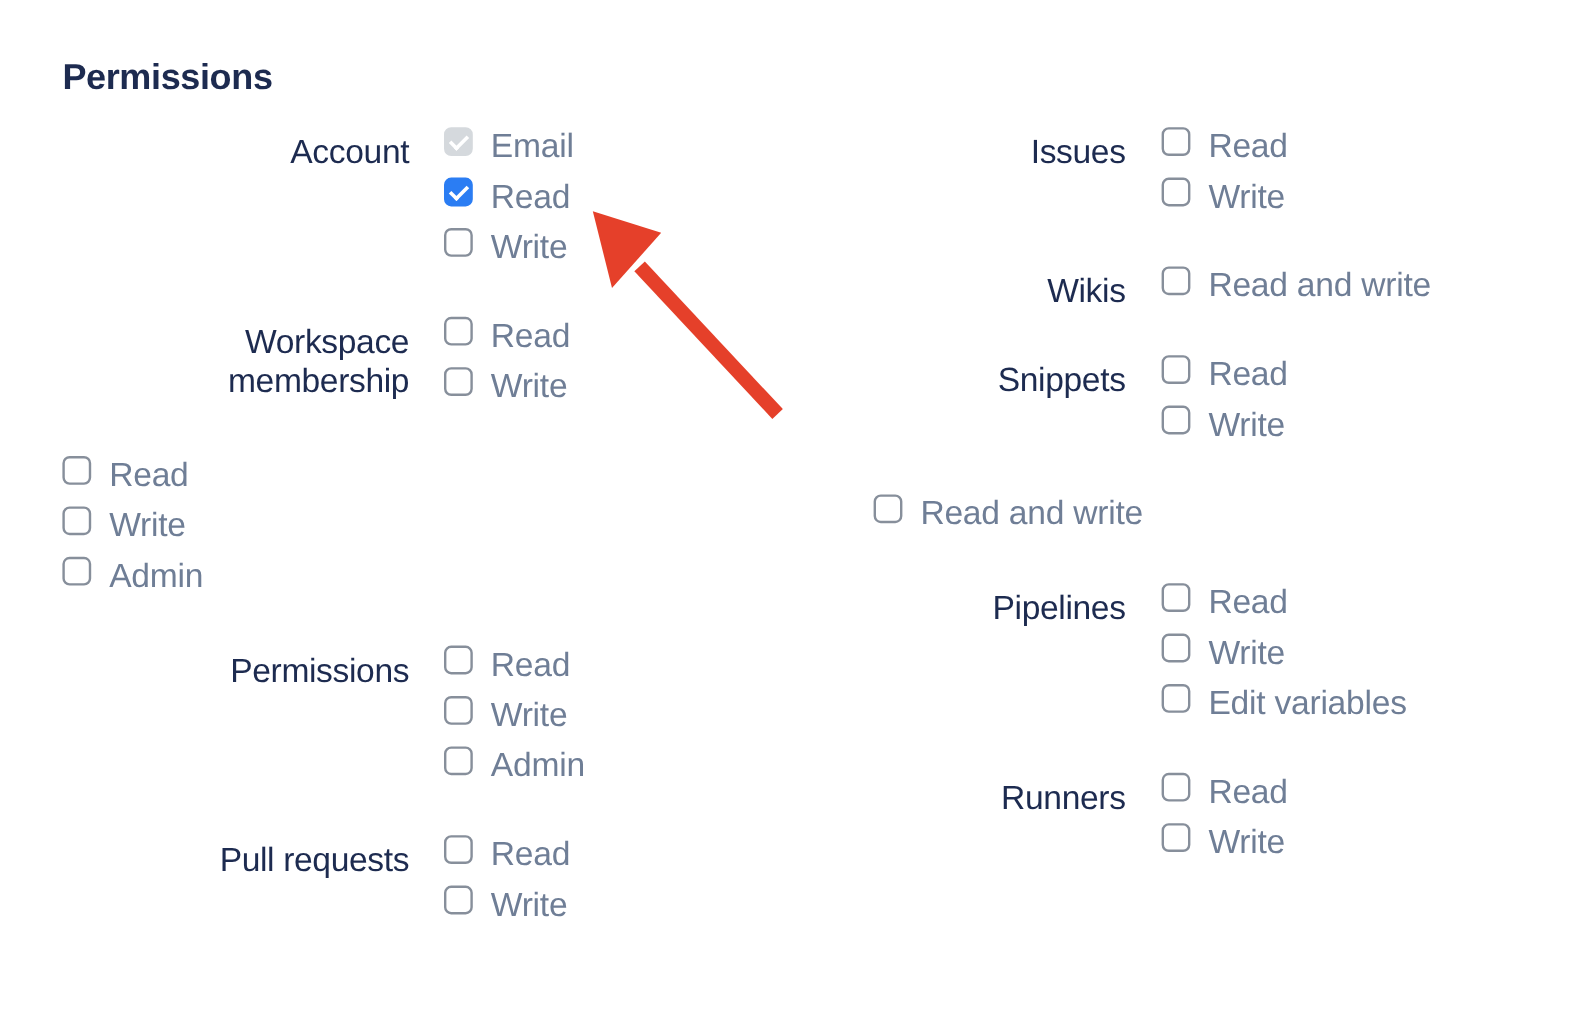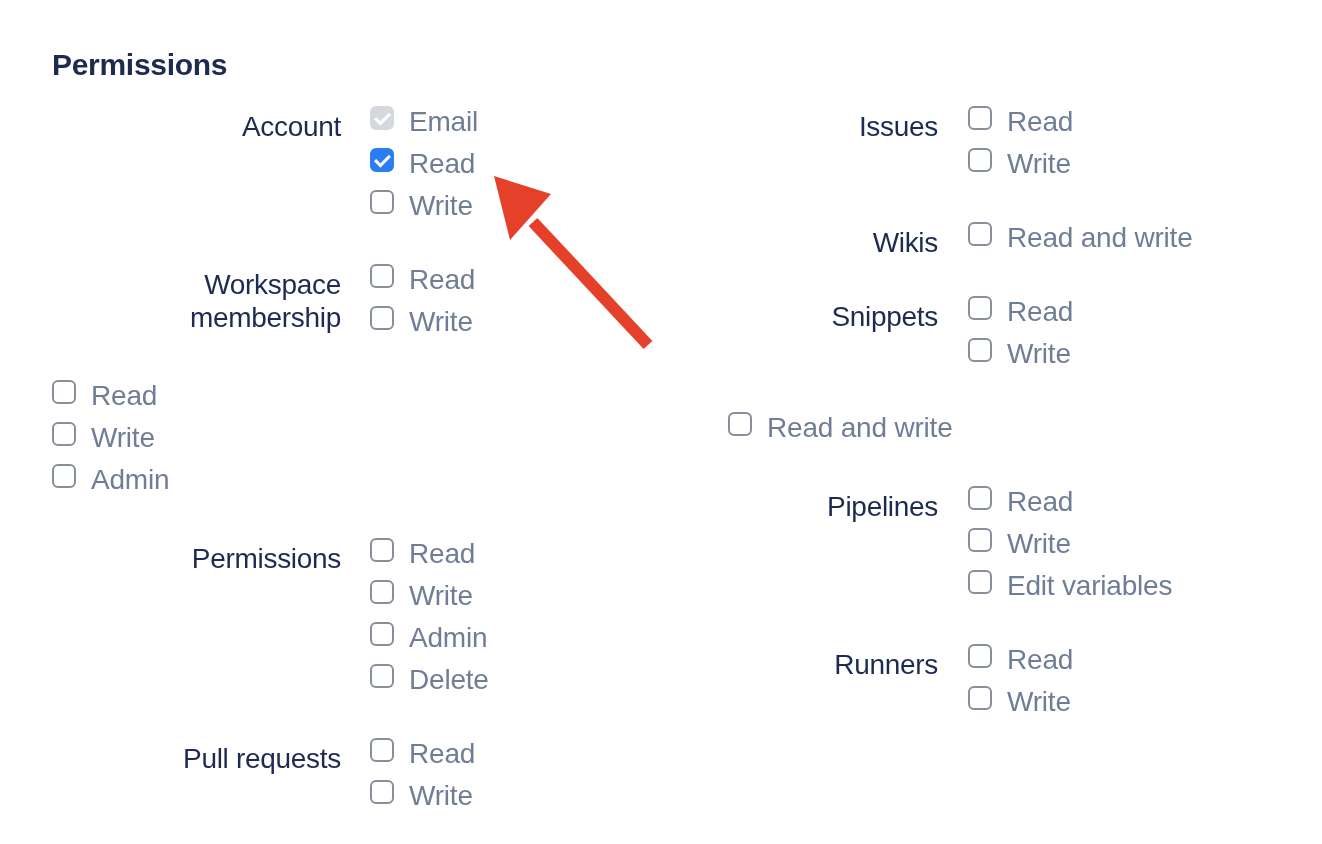--- a/index.html
+++ b/index.html
@@ -165,24 +165,20 @@
     <span class="option-label">Read</span>
   </label>
           <label class="option">
     <span class="checkbox"></span>
     <span class="option-label">Write</span>
   </label>
           <label class="option">
     <span class="checkbox"></span>
     <span class="option-label">Admin</span>
   </label>
-          <label class="option">
-    <span class="checkbox"></span>
-    <span class="option-label">Delete</span>
-  </label>
         </div>
   </div>
       <div class="group">
     <div class="group-label">
       <span class="group-label-text">Pull requests</span>
     </div>
     <div class="options">
           <label class="option">
     <span class="checkbox"></span>
     <span class="option-label">Read</span>

